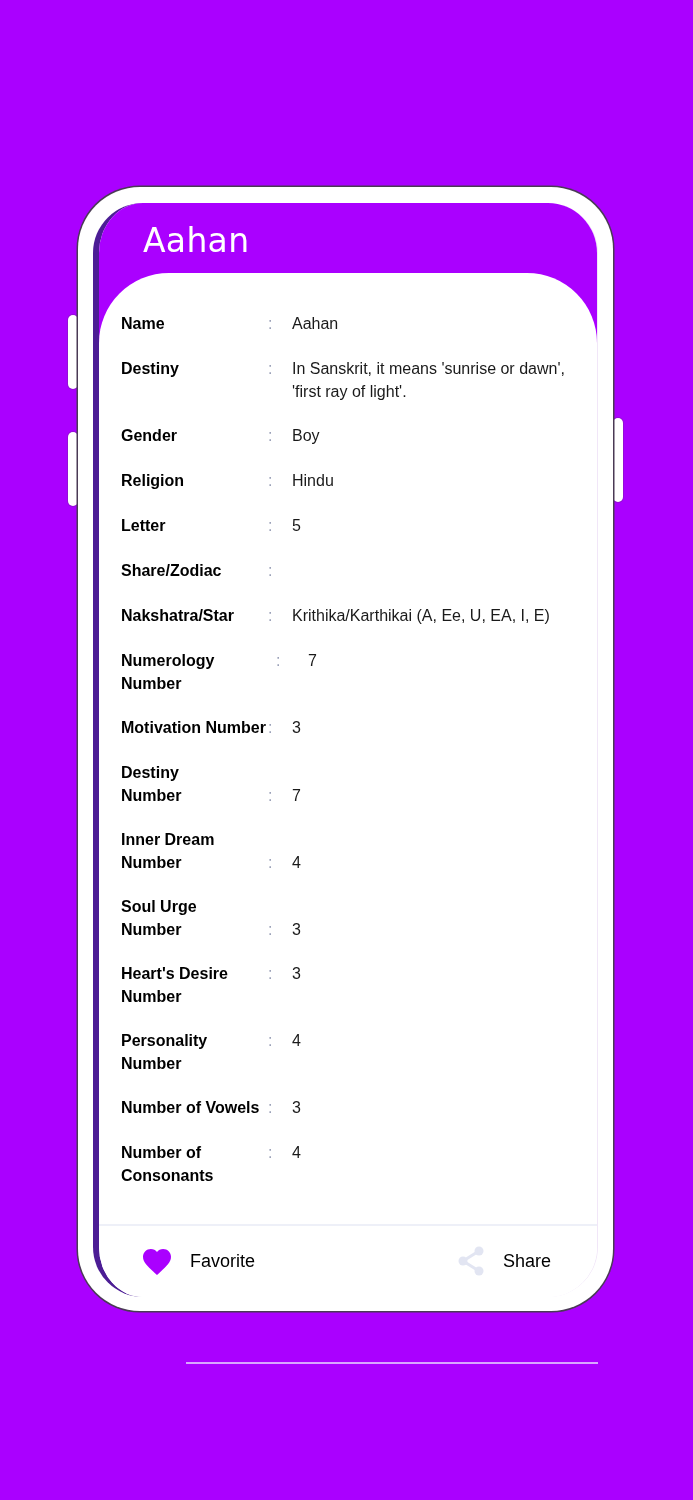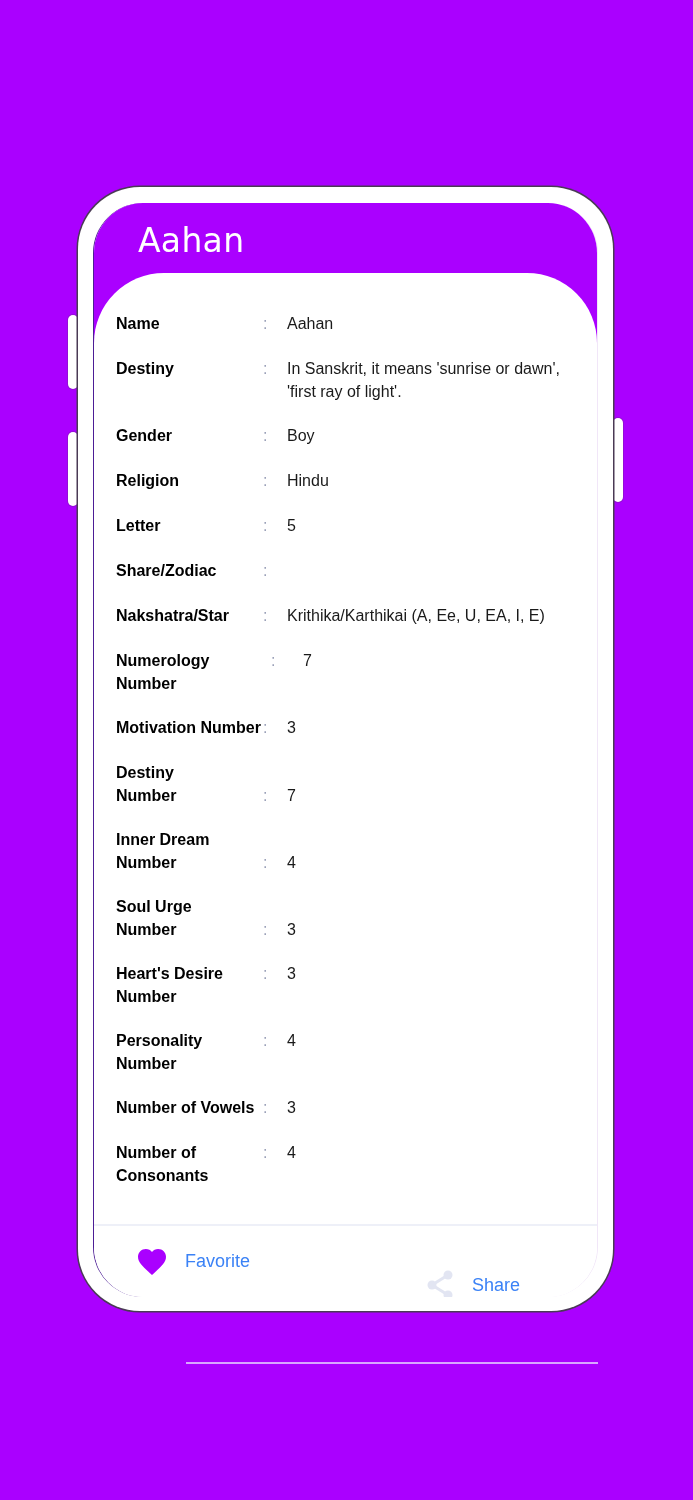--- a/index.html
+++ b/index.html
@@ -25,21 +25,21 @@
       border-radius: 6px;
       box-shadow: 0 0 0 1px rgba(80,60,90,0.25);
     }
     .screen {
       position: absolute;
       left: 93px; top: 203px;
       width: 505px; height: 1094px;
       background: #fff;
       border-radius: 50px;
       overflow: hidden;
-      border-left: 1px solid #4c1d95;
+      border-left: 6px solid #4c1d95;
       border-right: 1px solid #f1e6f8;
       box-sizing: border-box;
     }
     .header {
       position: absolute;
       left: 0; top: 0; width: 100%; height: 140px;
       background: #aa00ff;
     }
     .header-title {
       position: absolute;
@@ -78,21 +78,21 @@
       position: absolute;
       left: 0; top: 1021px;
       width: 100%; height: 2px;
       background: #eef0f8;
     }
     .action {
       position: absolute;
       top: 1043px;
       display: flex; align-items: center;
       font-size: 18px;
-      color: #3b82f6;
+      color: #000000;
       cursor: pointer;
     }
     .action svg { display: block; }
     .home-bar {
       position: absolute;
       left: 186px; top: 1362px;
       width: 412px; height: 2px;
       background: #d9a6ff;
     }
   </style>
@@ -197,21 +197,21 @@
 
   <div class="action" style="left:42px;">
     <span style="width:32px; height:30px; margin-right:17px;">
       <svg width="32" height="30" viewBox="0 0 24 22">
         <path d="M12 21.5 L10.5 20.1 C4.9 15.1 1.5 12 1.5 7.9 C1.5 4.6 4.1 2 7.4 2 C9.3 2 11 2.9 12 4.3 C13 2.9 14.7 2 16.6 2 C19.9 2 22.5 4.6 22.5 7.9 C22.5 12 19.1 15.1 13.5 20.1 Z" fill="#aa00ff"></path>
       </svg>
     </span>
     <span>Favorite</span>
   </div>
 
-  <div class="action" style="left:332px;margin-top:24px;">
+  <div class="action" style="left:358px;">
     <span style="width:28px; height:30px; margin-right:18px;">
       <svg width="28" height="30" viewBox="0 0 28 30">
         <line x1="22" y1="5" x2="6" y2="15" stroke="#e2e5f2" stroke-width="3"></line>
         <line x1="6" y1="15" x2="22" y2="25" stroke="#e2e5f2" stroke-width="3"></line>
         <circle cx="22" cy="5" r="4.5" fill="#e2e5f2"></circle>
         <circle cx="6" cy="15" r="4.5" fill="#e2e5f2"></circle>
         <circle cx="22" cy="25" r="4.5" fill="#e2e5f2"></circle>
       </svg>
     </span>
     <span>Share</span>

